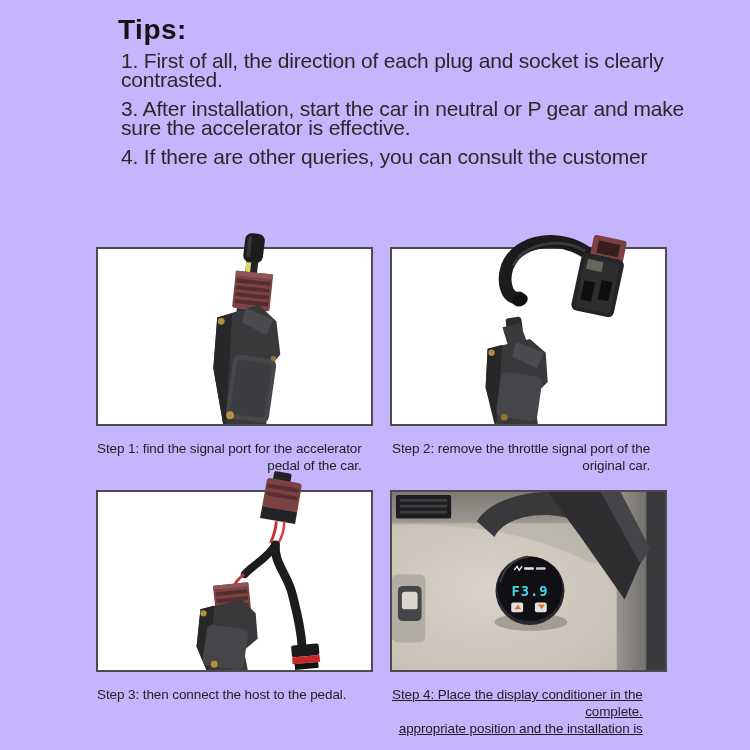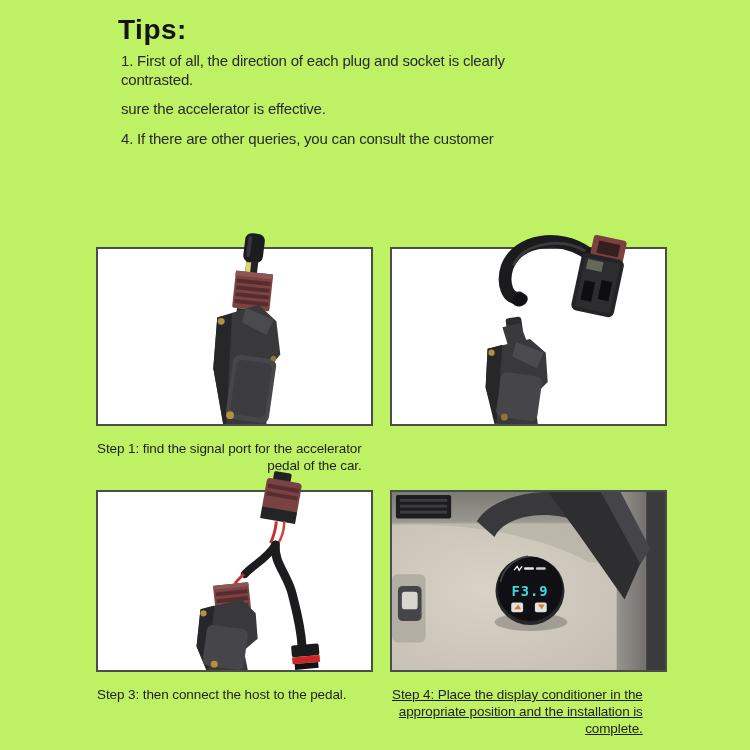--- a/index.html
+++ b/index.html
@@ -1,23 +1,23 @@
 <!DOCTYPE html>
 <html><head>
 <meta charset="utf-8">
 <style>
   html,body{margin:0;padding:0;}
   body{background:#ffffff;font-family:"Liberation Sans", sans-serif;}
-  .page{position:relative;width:750px;height:750px;background:#bef264;overflow:hidden;}
+  .page{position:relative;width:750px;height:750px;background:#c4b5fd;overflow:hidden;}
 
   .title{position:absolute;left:118px;top:14px;font-size:28px;font-weight:700;
          color:#141414;letter-spacing:0.5px;}
 
   .tips{position:absolute;left:121px;top:52px;width:545px;color:#292929;
-        font-size:15px;line-height:18.5px;}
+        font-size:21px;line-height:18.5px;}
   .tip{margin-bottom:11px;}
   .tline{display:block;white-space:nowrap;letter-spacing:-0.2px;}
 
   .fig{position:absolute;width:277px;background:#ffffff;border:2px solid #4c4c4c;
        box-sizing:border-box;}
   .fig svg{position:absolute;left:0;top:0;width:100%;height:100%;}
   .fig.overflowy, .fig.overflowy svg{overflow:visible;}
 
   #fig1{left:96px;top:247px;height:179px;}
   #fig2{left:390px;top:247px;height:179px;}
@@ -39,20 +39,21 @@
   <div class="title">Tips:</div>
 
   <div class="tips">
     <div class="tip">
       <span class="tline">1. First of all, the direction of each plug and socket is clearly</span>
       <span class="tline">contrasted.</span>
     </div>
     <div class="tip">
     </div>
     <div class="tip">
+      <span class="tline">3. After installation, start the car in neutral or P gear and make</span>
       <span class="tline">sure the accelerator is effective.</span>
     </div>
     <div class="tip">
       <span class="tline">4. If there are other queries, you can consult the customer</span>
     </div>
   </div>
 
   <div class="fig overflowy" id="fig1">
     <svg viewBox="0 0 277 179" preserveAspectRatio="none">
 
@@ -221,22 +222,26 @@
           <path d="M148,115 l4,5 l3,-5 z" fill="#e07a20"></path>
         </g>
       </g>
     </svg>
   </div>
 
   <div class="caption" id="cap1">
     <span class="cline">Step 1: find the signal port for the accelerator</span>
     <span class="cline">pedal of the car.</span>
   </div>
+  <div class="caption" id="cap2">
+    <span class="cline">Step 2: remove the throttle signal port of the</span>
+    <span class="cline">original car.</span>
+  </div>
   <div class="caption" id="cap3">
     <span class="cline">Step 3: then connect the host to the pedal.</span>
   </div>
   <div class="caption" id="cap4">
     <span class="cline">Step 4: Place the display conditioner in the</span>
+    <span class="cline">complete.</span>
     <span class="cline">appropriate position and the installation is</span>
-    <span class="cline">complete.</span>
   </div>
 
 </div>
 
 </body></html>

